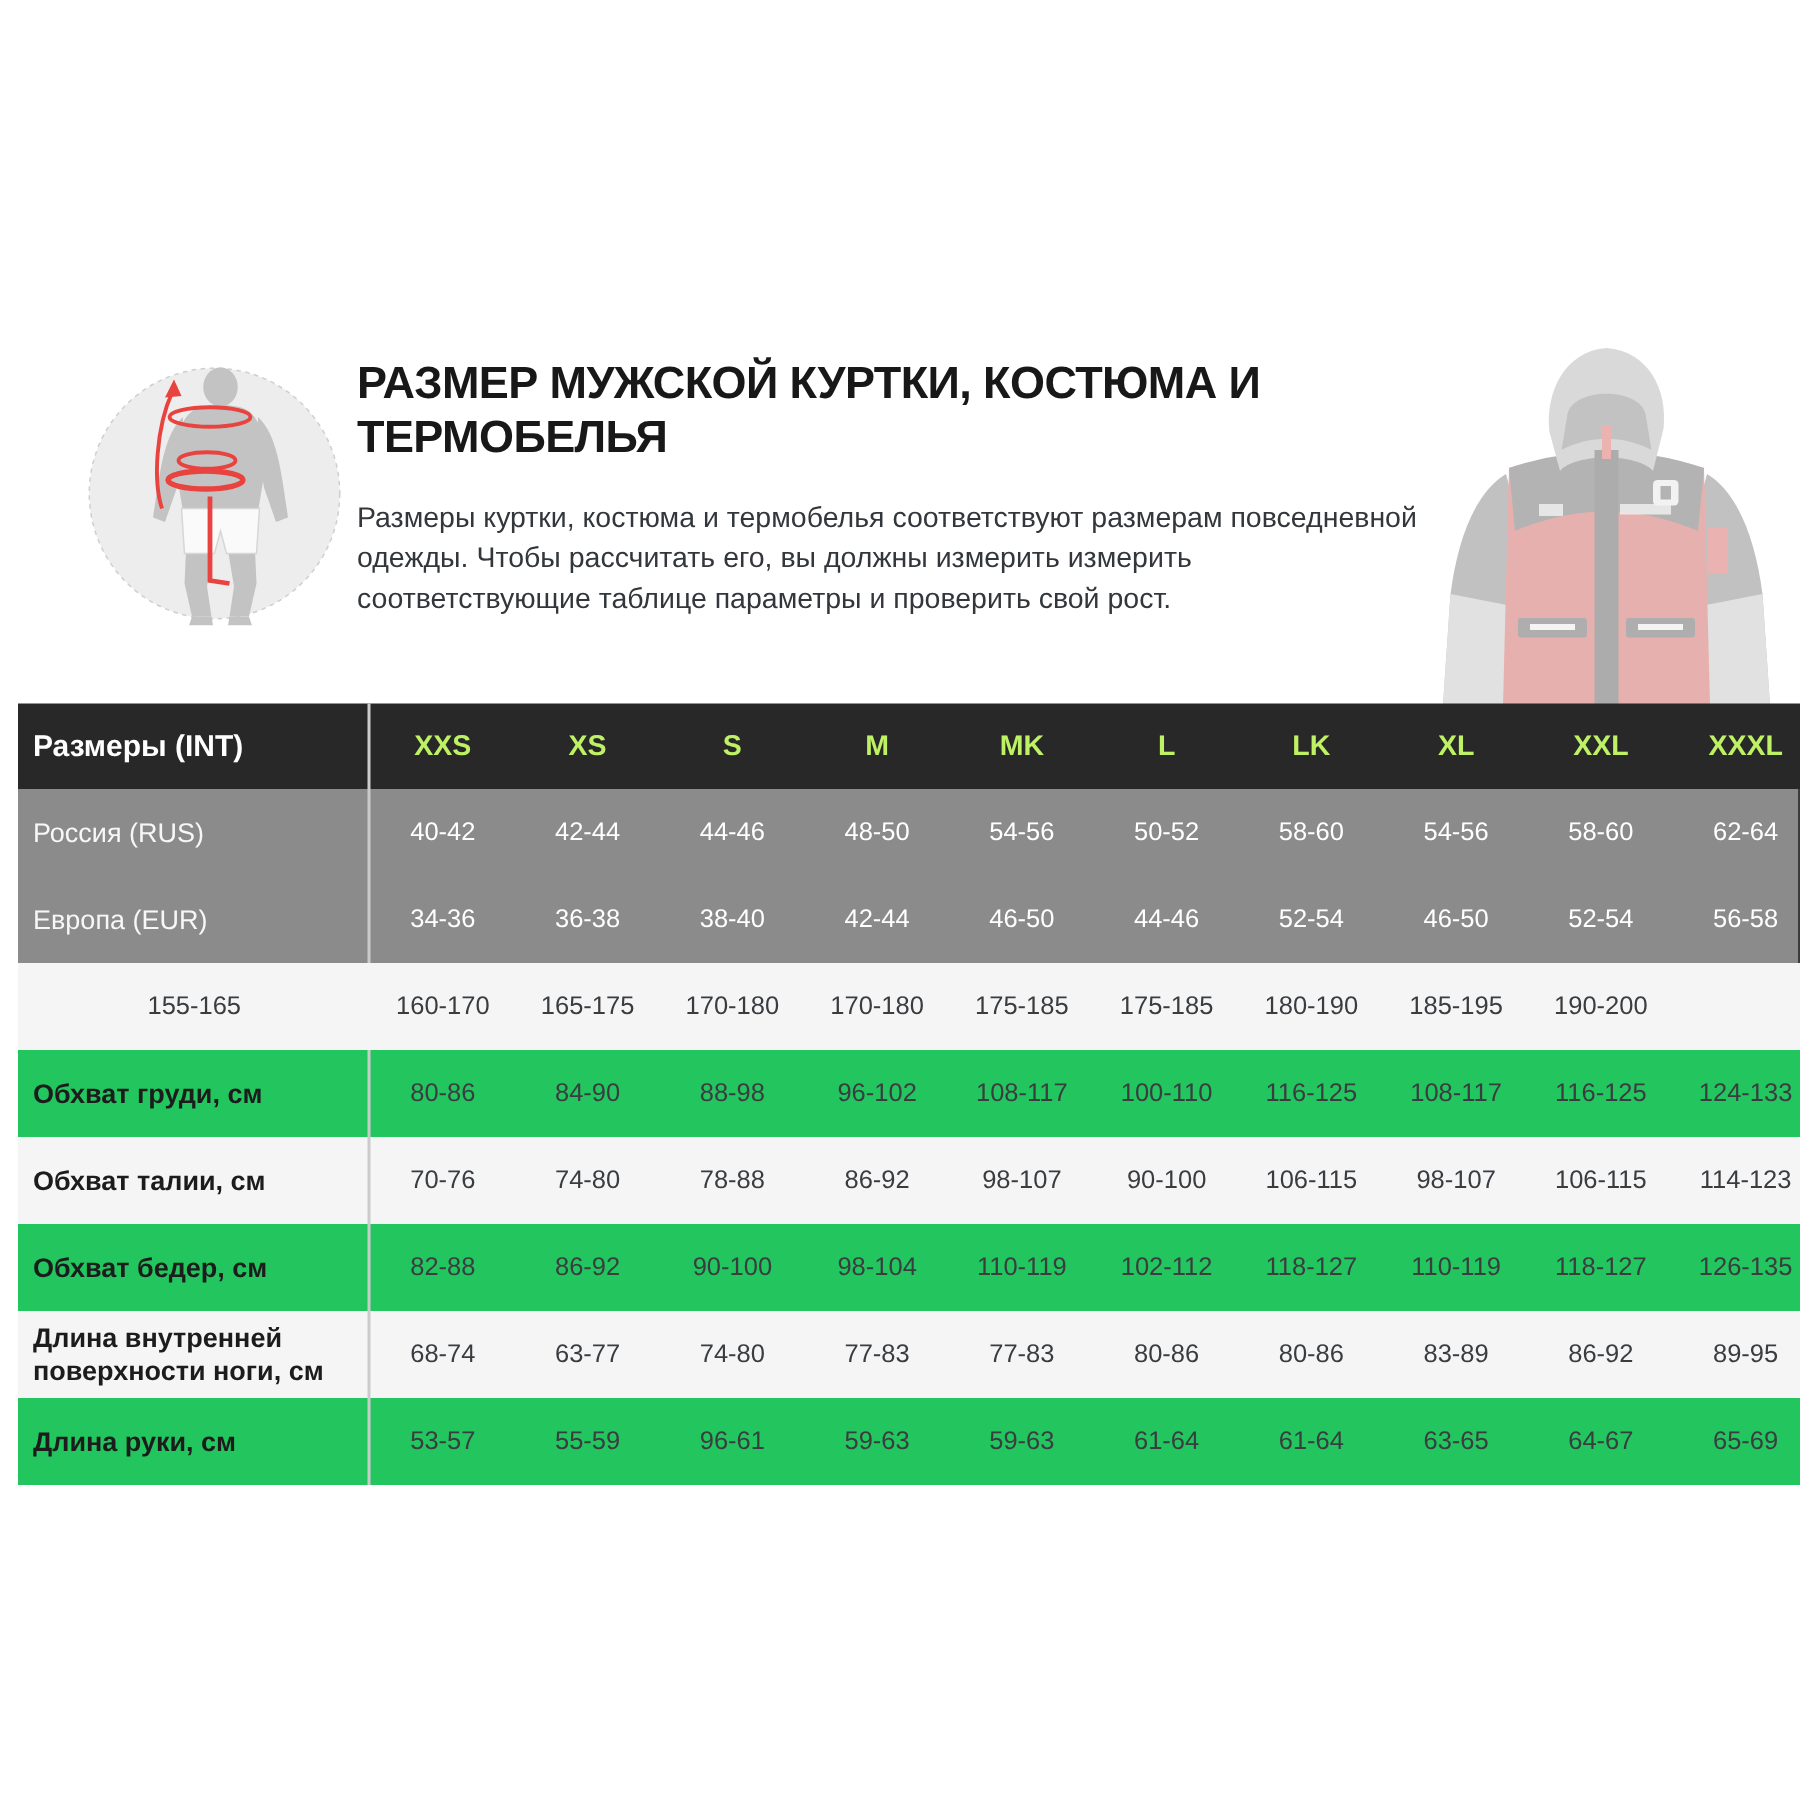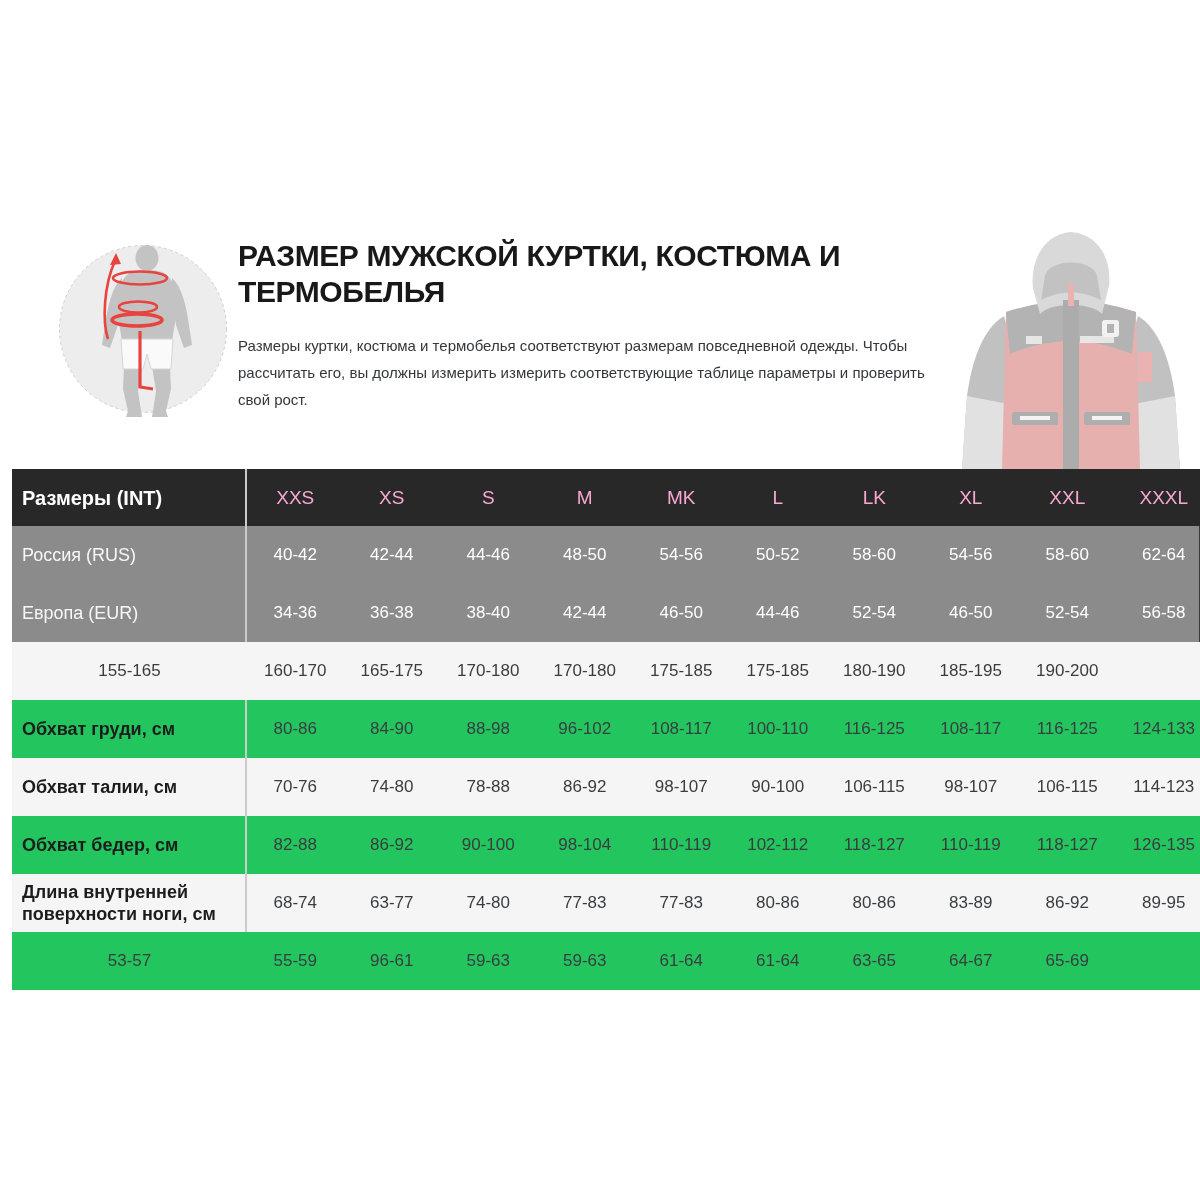--- a/index.html
+++ b/index.html
@@ -12,21 +12,21 @@
   .page{position:absolute;inset:0;}
 
   
   .figure-circle{position:absolute;left:58px;top:241px;width:170px;height:176px;}
   .intro-text{position:absolute;left:238px;top:238px;width:710px;}
   .intro-title{
     margin:0;font-size:30px;line-height:36px;font-weight:800;
     color:#181818;letter-spacing:-0.4px;text-transform:uppercase;
   }
   .intro-desc{
-    margin:22px 0 0 0;font-size:15px;line-height:27px;color:#33373b;
+    margin:22px 0 0 0;font-size:19px;line-height:27px;color:#33373b;
   }
   .jacket{position:absolute;left:942px;top:224px;width:258px;height:246px;overflow:hidden;}
 
   
   .size-table{position:absolute;left:12px;top:469px;width:1200px;}
   .thead,.trow{display:grid;grid-template-columns:235px repeat(10,1fr);width:1200px;}
   .thead{height:57px;background:#282828;}
   .trow{height:58px;}
   .trow.gray{
     background:linear-gradient(to right,#8b8b8b 0,#8b8b8b calc(100% - 13px),#3b3b3b calc(100% - 13px));
@@ -35,21 +35,21 @@
   .trow.shade{background:#f5f5f6;}
   .trow.white{background:#22c55e;}
   .cell{display:flex;align-items:center;}
   .cell.label{
     padding-left:10px;padding-right:14px;
     border-right:2px solid #cbcbcb;
     font-size:18px;line-height:22px;
   }
   .cell.val{justify-content:center;font-size:17px;}
   .thead .cell.label{color:#ffffff;font-weight:bold;font-size:20px;}
-  .thead .cell.val{color:#f9a8d4;font-weight:normal;font-size:19px;}
+  .thead .cell.val{color:#bef264;font-weight:bold;font-size:19px;}
   .trow.gray .cell.label{font-weight:400;color:#f7f7f7;}
   .trow.gray .cell.val{color:#ffffff;}
   .trow.shade .cell.label,.trow.white .cell.label{font-weight:bold;color:#1c1c1c;}
   .trow.shade .cell.val,.trow.white .cell.val{color:#3a3d40;}
 </style>
 </head>
 <body>
 
 <div class="page">
 
@@ -220,20 +220,21 @@
           <div class="cell val">74-80</div>
           <div class="cell val">77-83</div>
           <div class="cell val">77-83</div>
           <div class="cell val">80-86</div>
           <div class="cell val">80-86</div>
           <div class="cell val">83-89</div>
           <div class="cell val">86-92</div>
           <div class="cell val">89-95</div>
         </div>
         <div class="trow white">
+          <div class="cell label">Длина руки, см</div>
           <div class="cell val">53-57</div>
           <div class="cell val">55-59</div>
           <div class="cell val">96-61</div>
           <div class="cell val">59-63</div>
           <div class="cell val">59-63</div>
           <div class="cell val">61-64</div>
           <div class="cell val">61-64</div>
           <div class="cell val">63-65</div>
           <div class="cell val">64-67</div>
           <div class="cell val">65-69</div>

